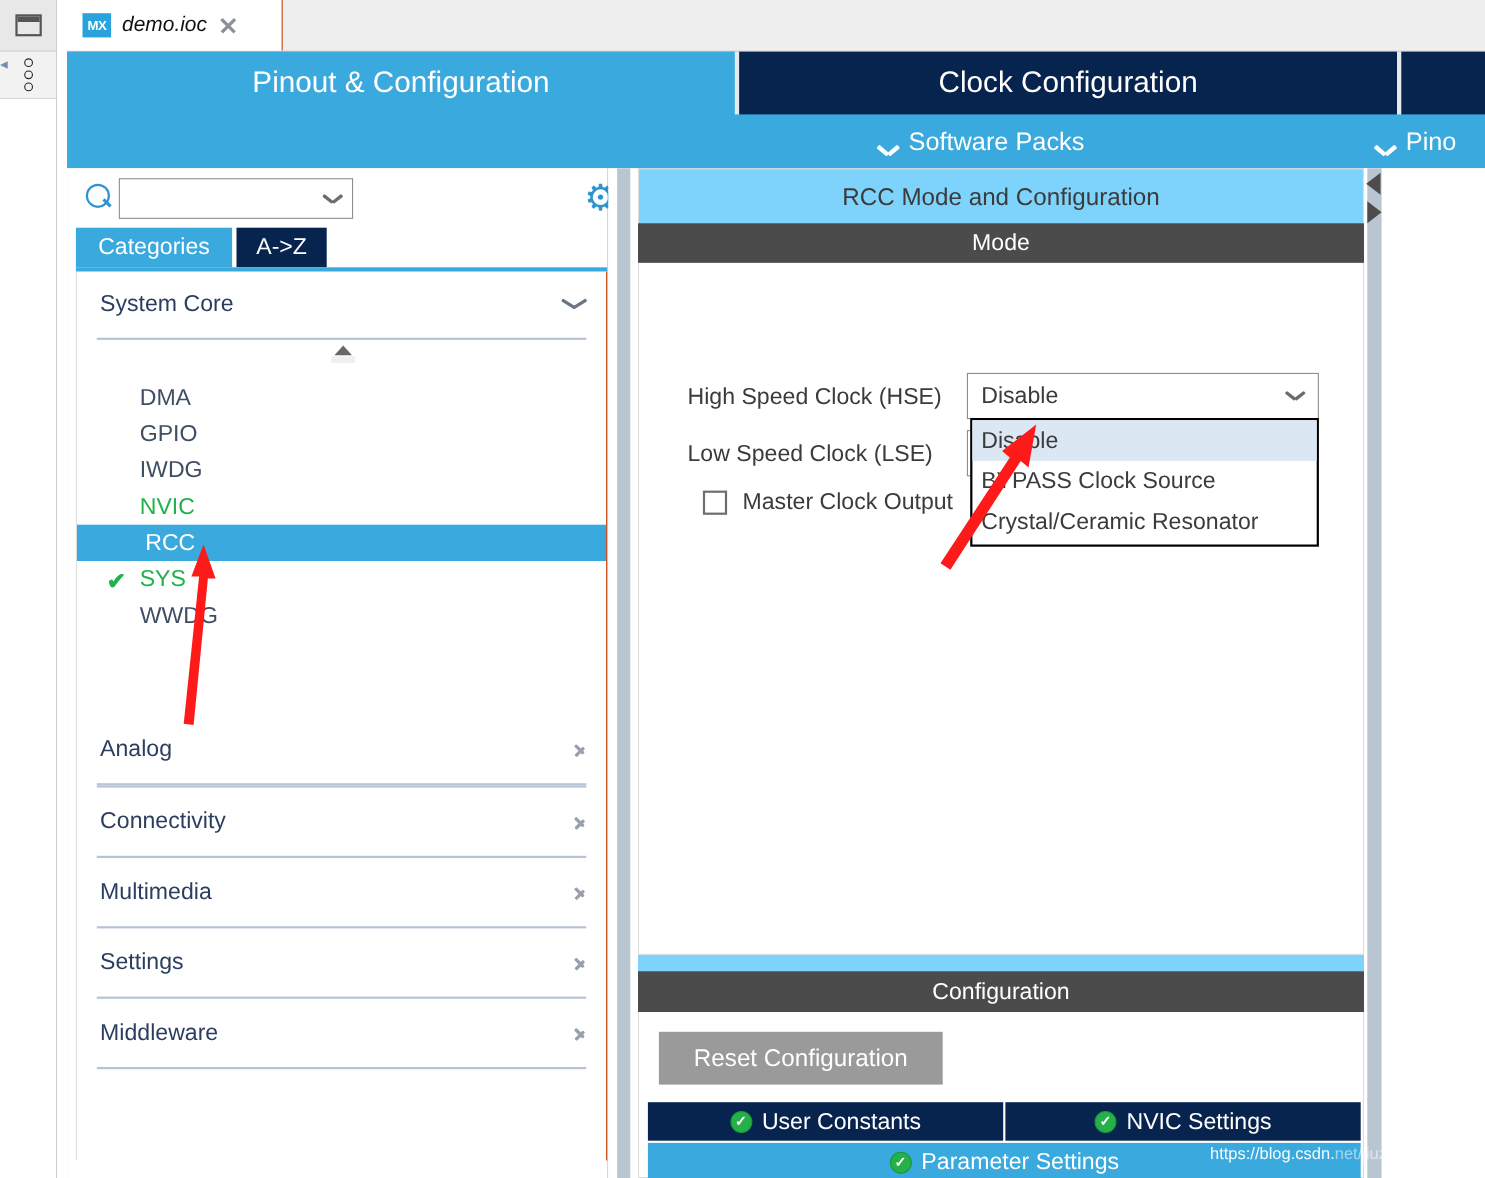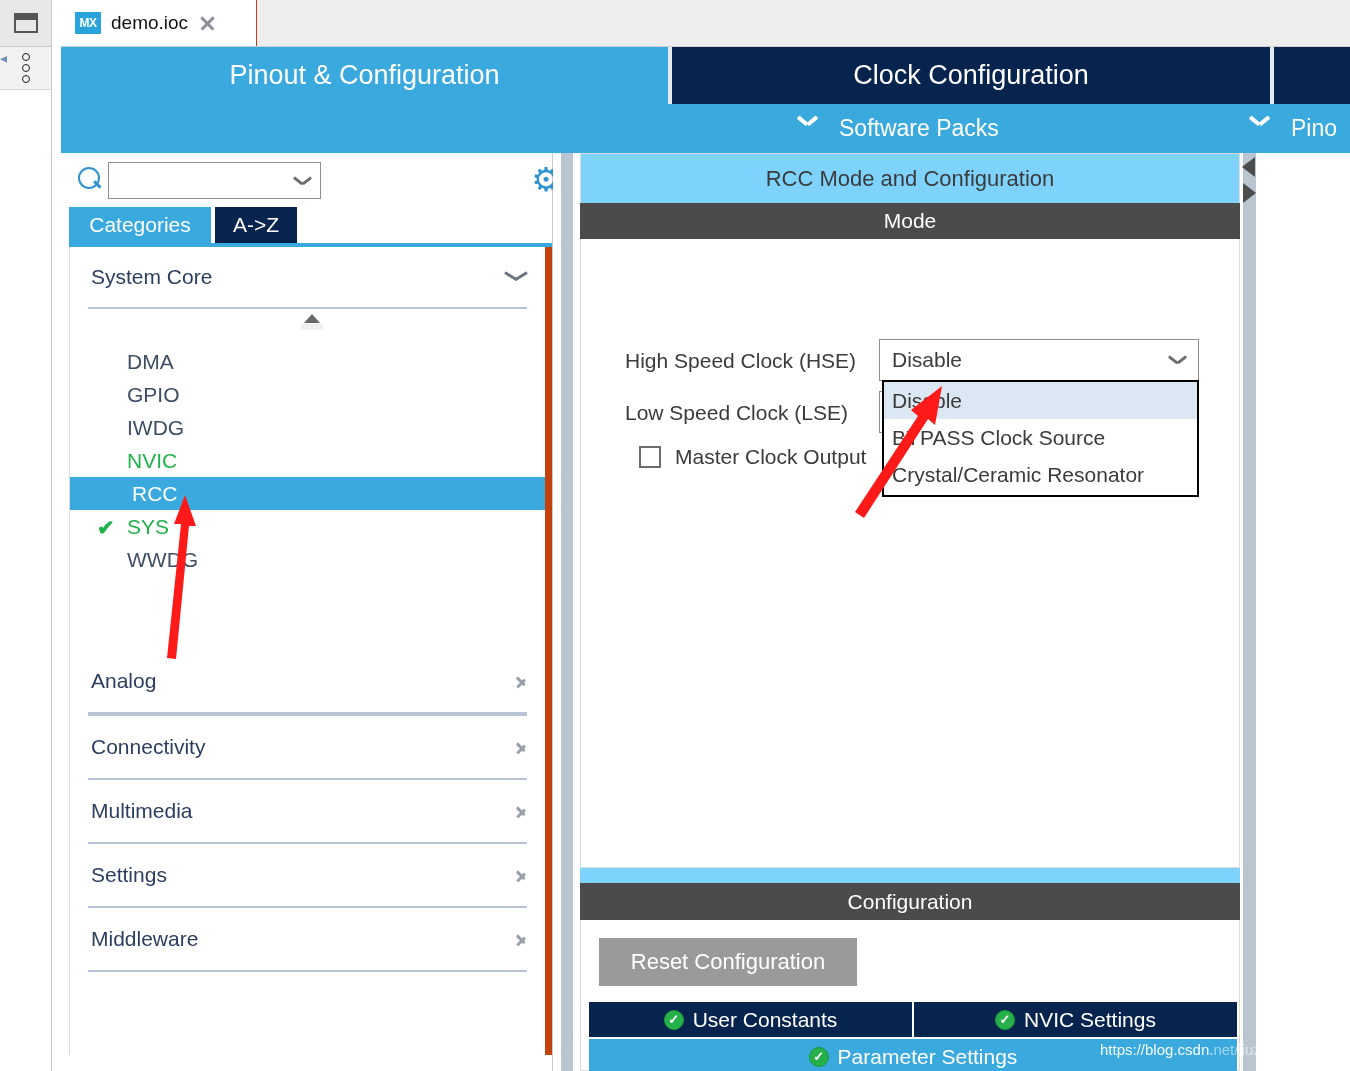--- a/index.html
+++ b/index.html
@@ -68,21 +68,21 @@
     border-right: 1px solid #c2410c;
     display: flex; align-items: center; gap: 10px;
     padding-left: 14px; box-sizing: border-box;
   }
   .mx-logo {
     width: 26px; height: 22px; background: #29a3dc;
     color: #ffffff; font-size: 12px; font-weight: bold;
     display: flex; align-items: center; justify-content: center;
     letter-spacing: -0.5px;
   }
-  .filetab-name { font-size: 19px; color: #111; }
+  .filetab-name { font-size: 19px; color: #111; font-style: italic; }
   .close-x {
     width: 18px; height: 18px; position: relative; cursor: pointer;
   }
   .close-x:before, .close-x:after {
     content: ""; position: absolute; left: 1px; top: 8px;
     width: 17px; height: 2.5px; background: #8c9098;
   }
   .close-x:before { transform: rotate(45deg); }
   .close-x:after  { transform: rotate(-45deg); }
 
@@ -105,21 +105,21 @@
   }
   .mtab.active { background: #3aa9dd; }
   .mtab.inactive { background: #07244e; }
   .mtab-sep { width: 4px; height: 57px; background: #e6eaee; }
   .subbar {
     position: absolute; left: 0; top: 57px;
     width: 1289px; height: 49px;
     display: flex; align-items: center;
   }
   .sub-item {
-    display: flex; align-items: flex-start; gap: 22px;
+    display: flex; align-items: flex-end; gap: 9px;
     color: #ffffff; font-size: 23px;
   }
   .chev-d {
     width: 19px; height: 11px; position: relative; display: inline-block;
   }
   .chev-d:before, .chev-d:after {
     content:""; position:absolute; top:0; width:12px; height:4px; background:#ffffff; border-radius:1px;
   }
   .chev-d:before { left:0;  transform: rotate(40deg); transform-origin: left center; }
   .chev-d:after  { right:0; transform: rotate(-40deg); transform-origin: right center; }
@@ -180,21 +180,21 @@
     height: 36px; display:flex; align-items:center; justify-content:center;
     color:#ffffff; font-size:21px; box-sizing:border-box;
   }
   .sbtab.cat { background:#3aa9dd; width:142px; }
   .sbtab.az  { background:#07244e; width:82px; margin-left:4px; }
   .tab-underline {
     position:absolute; left:8px; top:90px; width:483px; height:4px; background:#3aa9dd;
   }
   .tree-area {
     position:absolute; left:8px; top:94px; width:483px; height:808px;
-    background:#ffffff; border-left:1px solid #dcdcdc; border-right:7px solid #c2410c;
+    background:#ffffff; border-left:1px solid #dcdcdc; border-right:1px solid #c2410c;
     box-sizing:border-box; overflow:hidden;
   }
   .cat-row {
     position:relative; height:62px;
     display:flex; align-items:center; justify-content:space-between;
     padding: 0 18px 0 21px; box-sizing:border-box;
   }
   .cat-label { font-size:21px; color:#2c3e60; }
   .cat-rule {
     height:2px; background:#b8c4d6; margin: 0 18px 0 18px;

